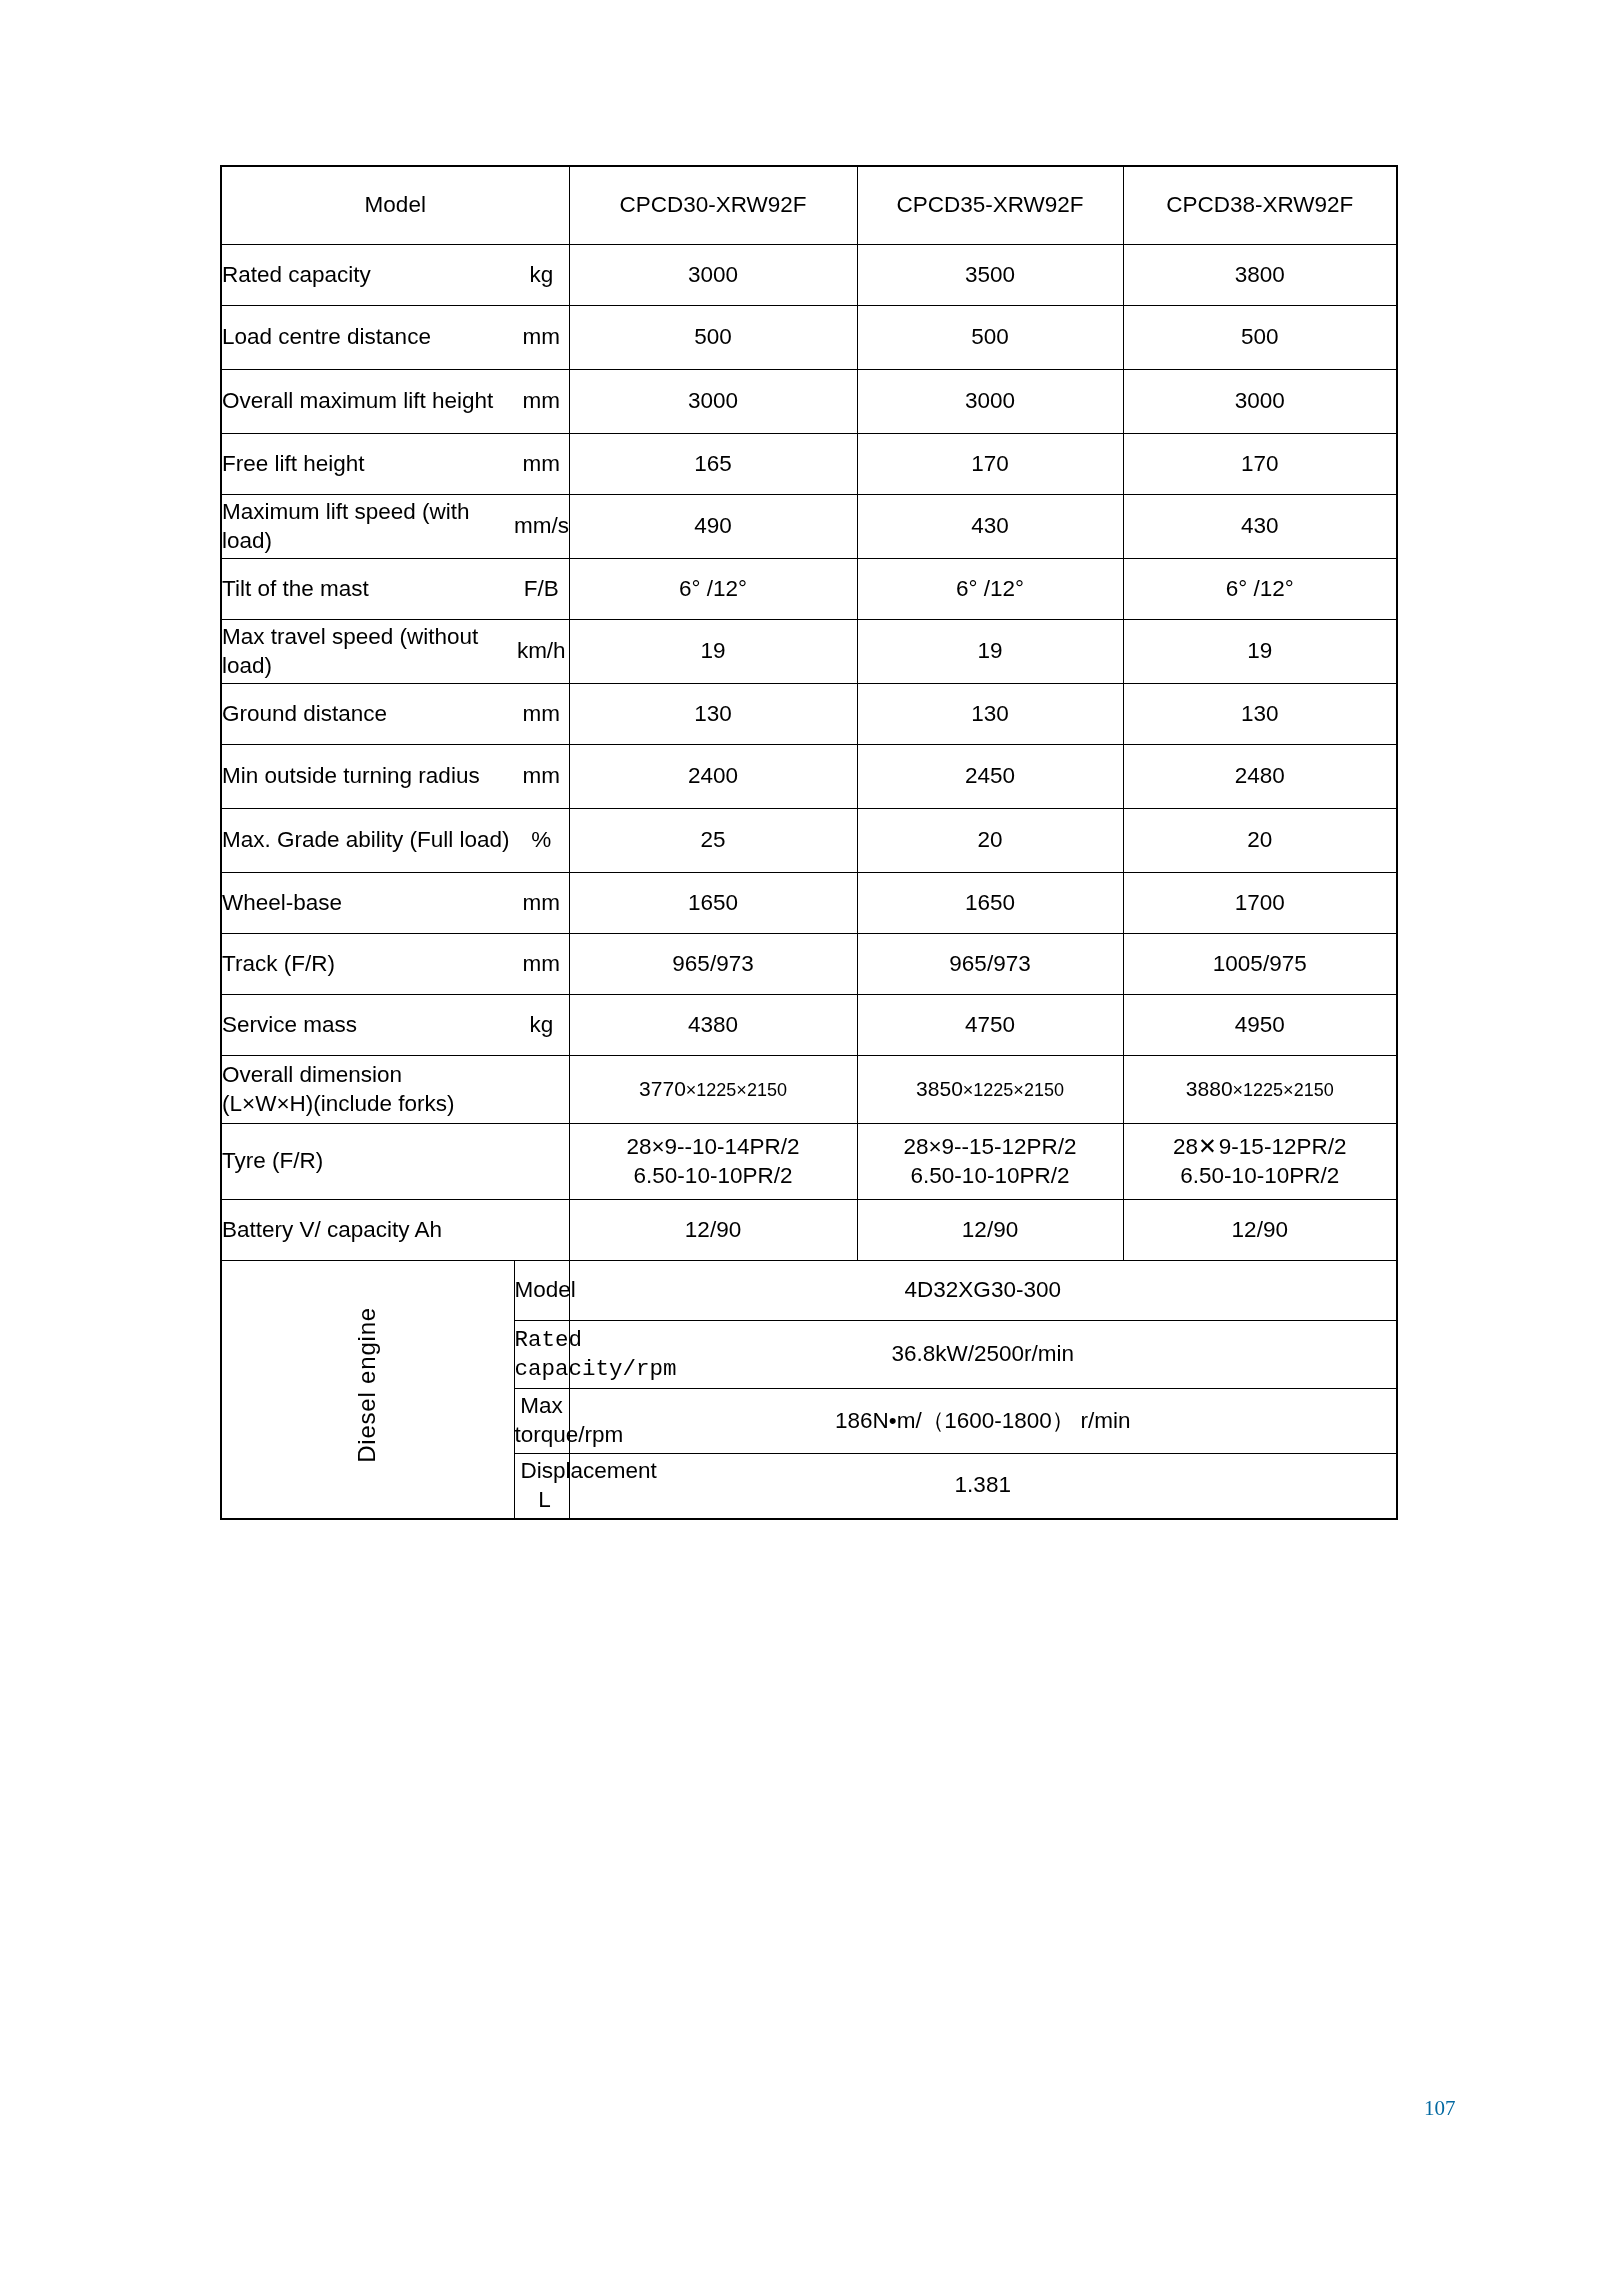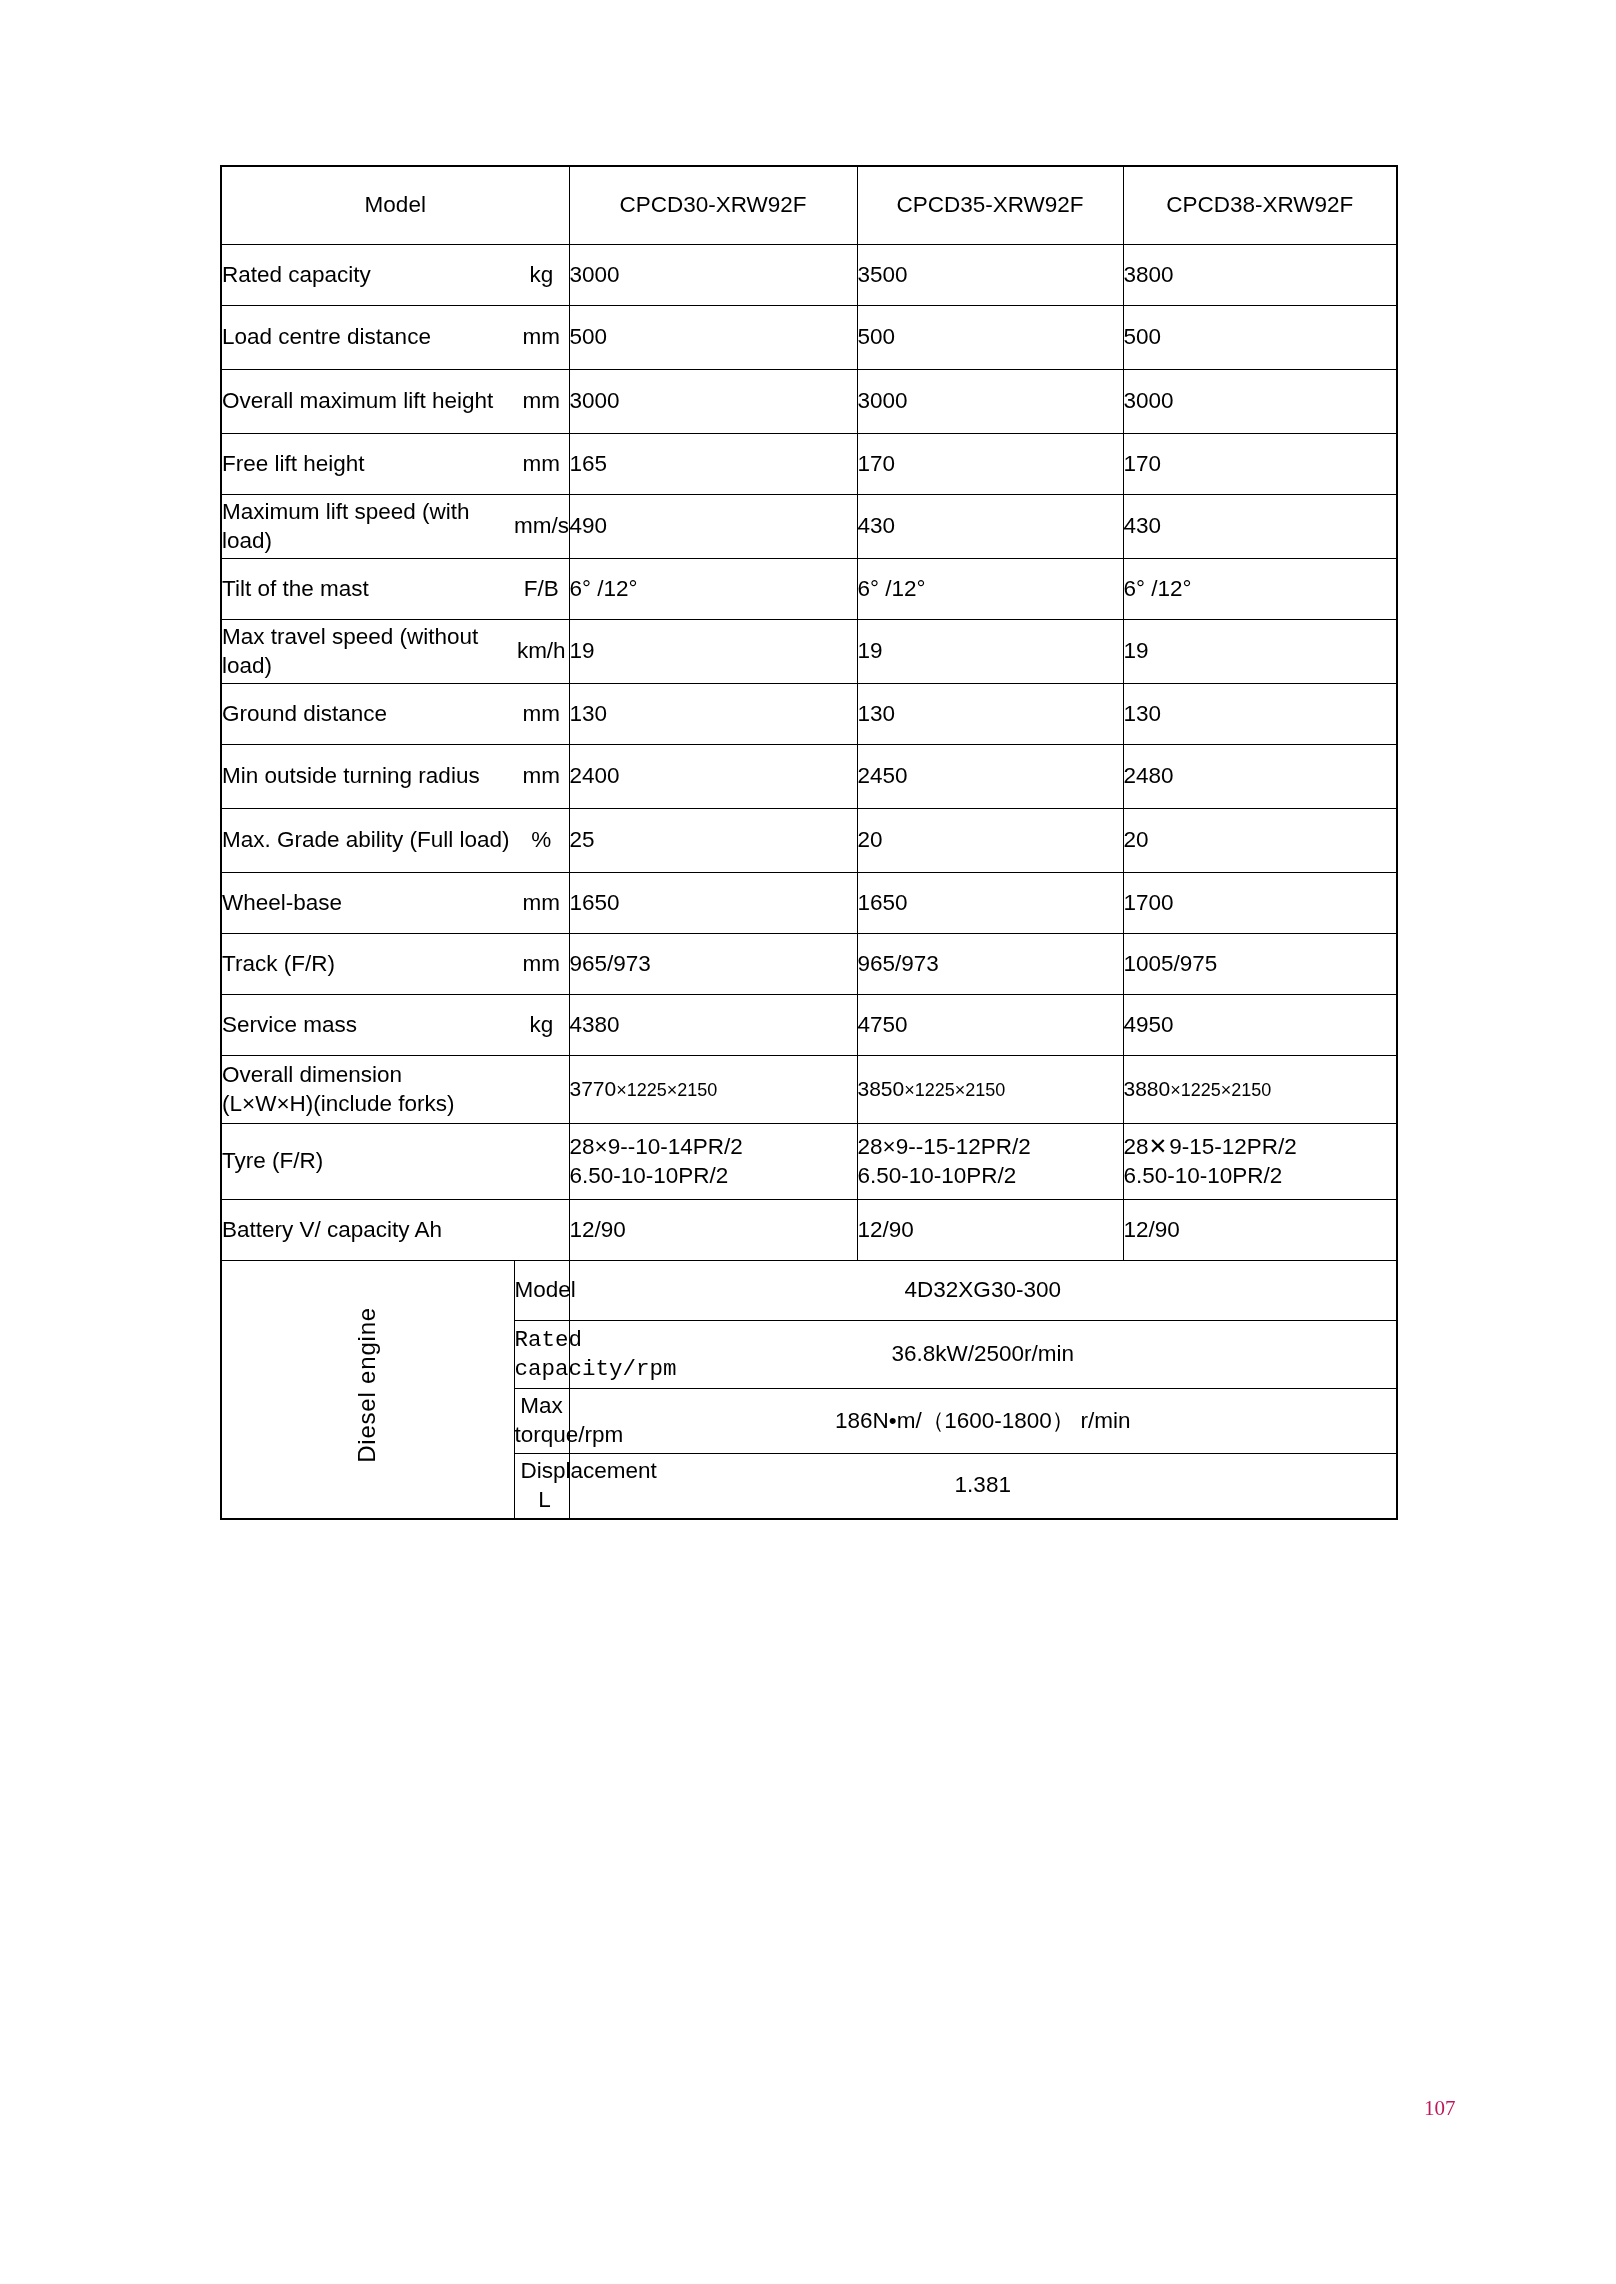--- a/index.html
+++ b/index.html
@@ -63,20 +63,21 @@
     border-left: none !important;
     padding-right: 4.6px;
   }
   
   .lbl-wide {
     text-align: left;
     padding-left: 9.3px;
   }
 
   .val {
+    text-align: center;
     padding: 3.1px 4.6px;
     margin-left: 12px;
   }
 
   
   .hdr-model {
     text-align: center;
     font-size: 25.6px;
   }
   .hdr-col {
@@ -130,21 +131,21 @@
     border: 2.3px solid #000;
   }
 
   
   #page-number {
     position: absolute;
     left: 1424px;
     top: 2096px;
     font-size: 21px;
     font-family: "Liberation Serif", serif;
-    color: #be185d;
+    color: #0369a1;
   }
 </style>
 </head>
 <body>
 
 <div id="page">
 
   <table id="spec-table">
     <colgroup>
       <col class="col-label">

